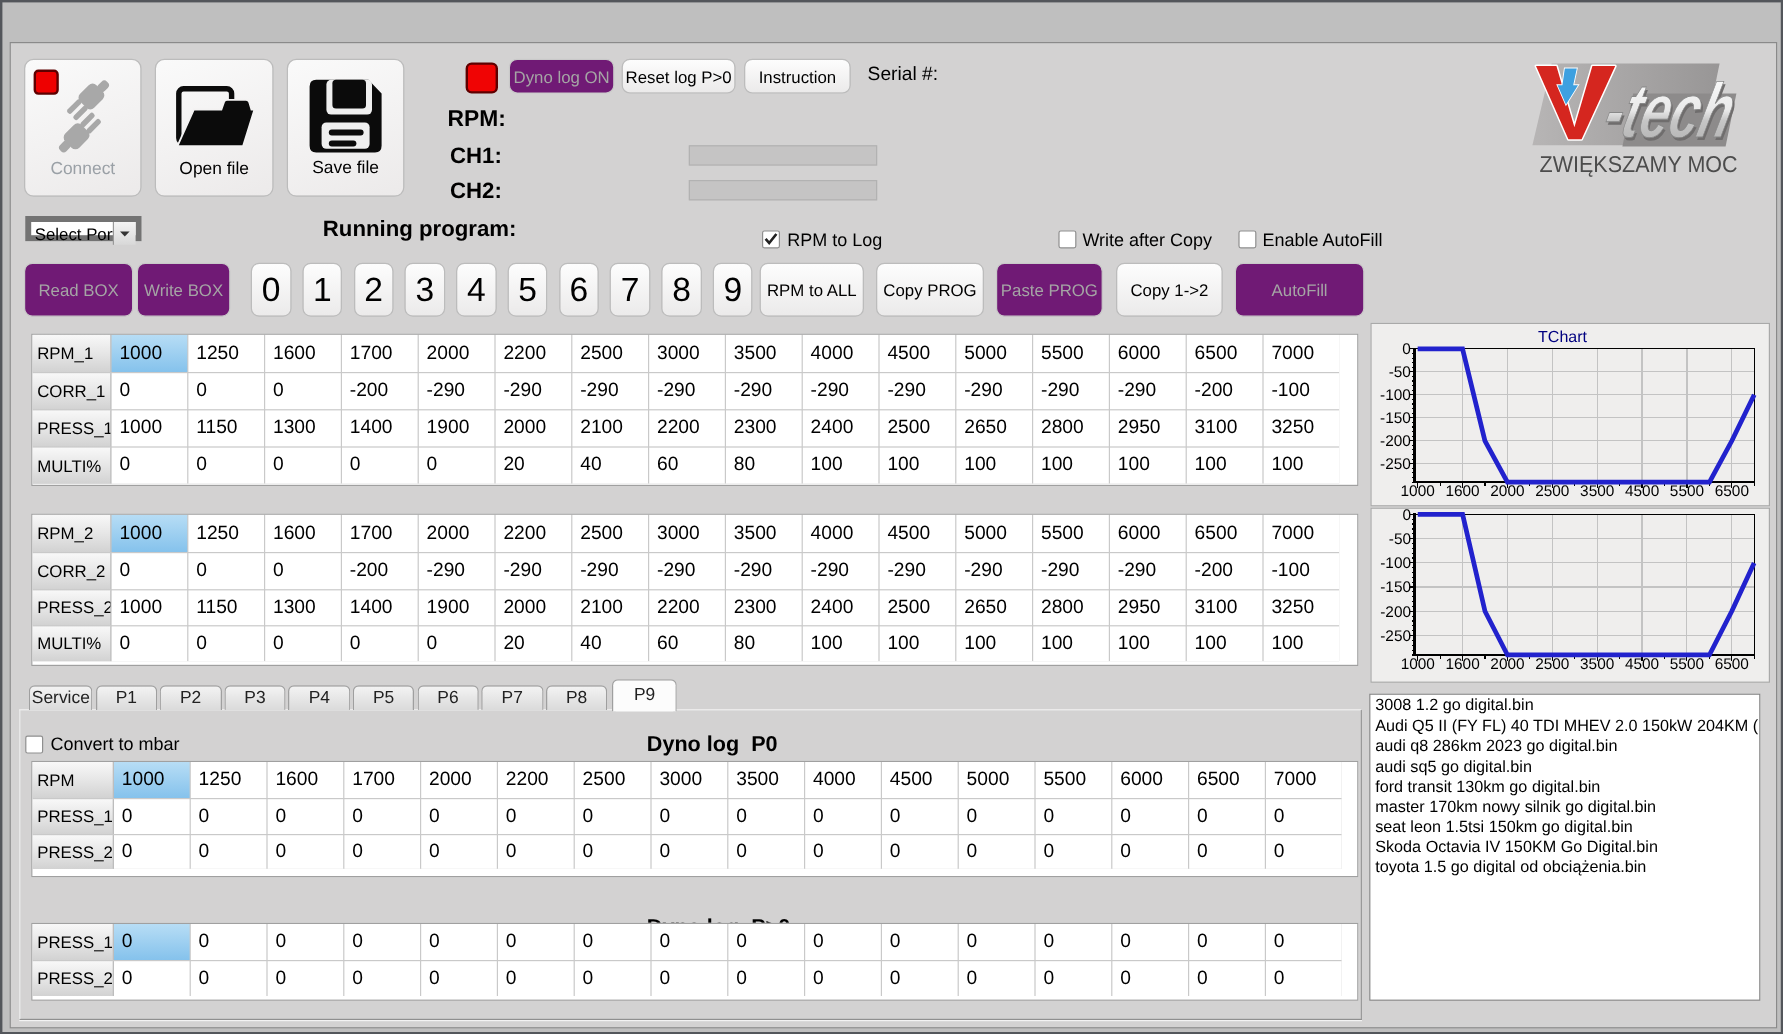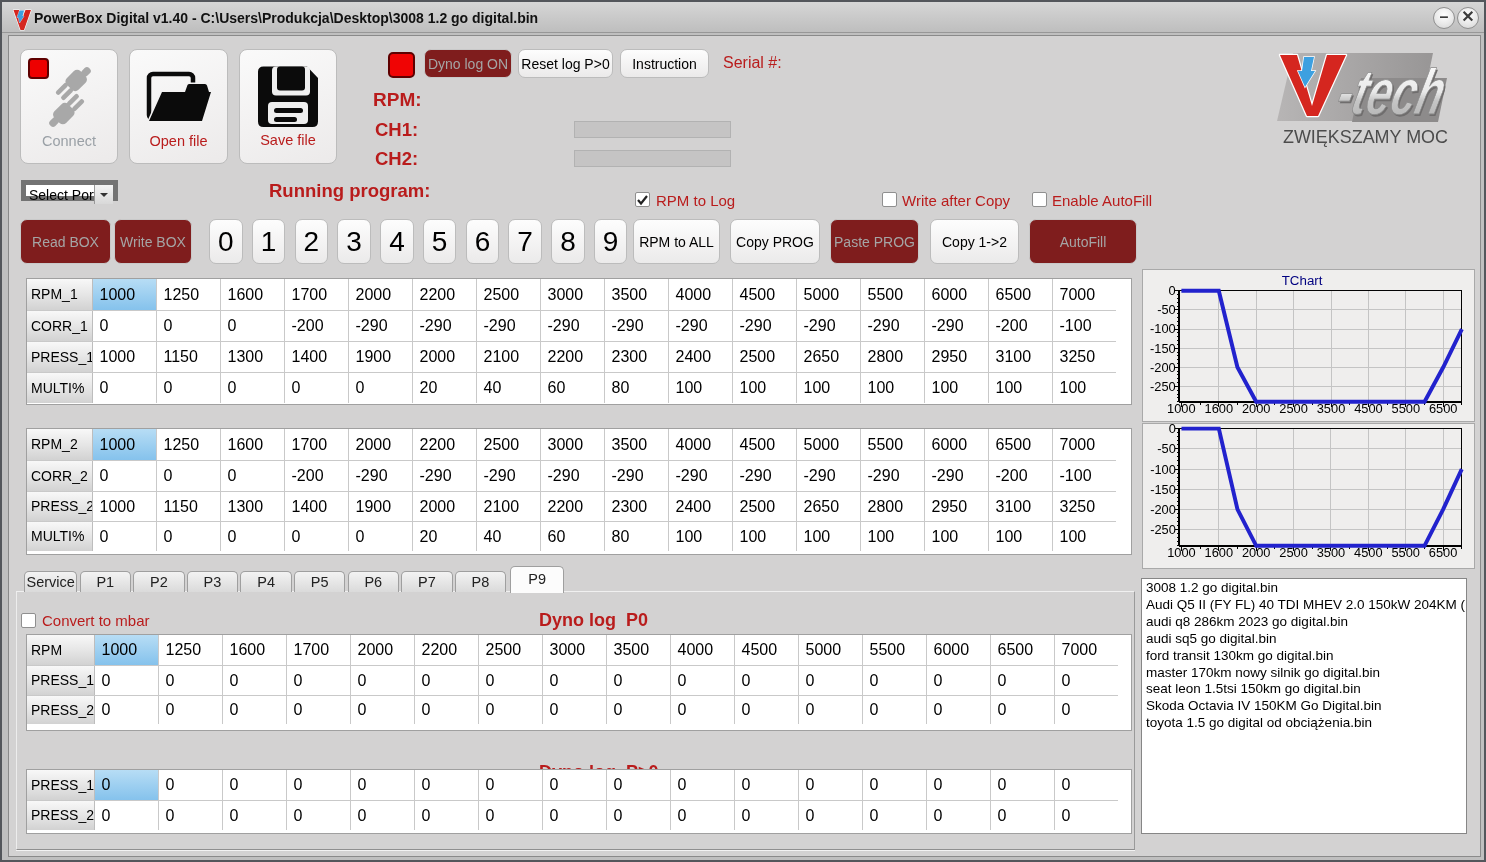--- a/index.html
+++ b/index.html
@@ -1,49 +1,40 @@
 <!DOCTYPE html>
 <html><head><meta charset="utf-8"><style>
 * {margin:0;padding:0;box-sizing:border-box}
 body {width:1486px;height:862px;font-family:"Liberation Sans",sans-serif;background:#c0c0c0;position:relative;overflow:hidden}
 #win {position:absolute;left:0;top:0;width:1486px;height:862px;border:2px solid #53565b;background:#bfbfbf}
 #title {position:absolute;left:0;top:0;width:1482px;height:31px;background:linear-gradient(#d6d6d6,#bebebe);border-bottom:1px solid #979797}
 #title .t {position:absolute;left:32px;top:8px;font-size:14px;font-weight:bold;color:#111;white-space:nowrap}
 .wbtn {position:absolute;top:5px;width:22px;height:22px;border-radius:50%;background:radial-gradient(circle at 50% 35%,#ffffff,#e9e9e9 55%,#d2d2d2);border:1.5px solid #8f8f8f;color:#3c3c3c;text-align:center;line-height:18px;font-size:16px;font-weight:bold}
 #content {position:absolute;left:6px;top:33px;width:1473px;height:822px;background:#d3d2d2;border:1px solid #8a8a8a}
 .btn {position:absolute;background:linear-gradient(#fdfdfd,#ebeaea);border:1px solid #bcbcbc;border-radius:7px;color:#000;display:flex;align-items:center;justify-content:center;font-size:14px;white-space:nowrap}
-.btn.dis {background:#7f1d1d;border-color:#c9c9c9;color:#a5a5a5}
+.btn.dis {background:#701a75;border-color:#c9c9c9;color:#a5a5a5}
 .btn.big {border-radius:8px;background:linear-gradient(160deg,#fafafa,#eceaea)}
 .dig {font-size:28px}
 .cb {position:absolute;width:15px;height:15px;background:#fff;border:1px solid #8f8f8f;border-radius:2px}
-.lbl {position:absolute;white-space:nowrap;color:#b91c1c}
+.lbl {position:absolute;white-space:nowrap;color:#000000}
 .grid {position:absolute;background:#fff;border:1px solid #a0a0a0;overflow:hidden}
 .gwrap {position:absolute;left:0;top:0;display:grid;gap:1px;background:#c9c9c9;font-size:16px}
 .gc {background:#fff;padding-left:7px;white-space:nowrap;overflow:hidden;color:#000}
 .gh {background:linear-gradient(#f8f8f8,#e6e6e6 50%,#d2d2d2);white-space:nowrap;overflow:hidden;color:#000;border-right:1px solid #bdbdbd;margin-right:-1px;font-size:14px;padding-left:4px}
 .gc.sel {background:linear-gradient(#b7ddf5,#85c2ec)}
 .tab {position:absolute;top:569px;height:21px;background:linear-gradient(#f3f3f3,#dadada);border:1px solid #9f9f9f;border-bottom:none;border-radius:5px 5px 0 0;text-align:center;font-size:14.5px;line-height:20px;color:#222}
 .tab.active {top:564px;height:27px;background:#fcfcfc;line-height:25px;z-index:5}
 #tabpage {position:absolute;left:14px;top:589px;width:1119px;height:259px;border-top:1px solid #f0f0f0;border-left:1px solid #ededed;border-right:1px solid #9a9a9a;border-bottom:1px solid #8f8f8f;box-shadow:0 1px 0 #f3f3f3}
 .chart {position:absolute;background:#efeeed;border:1px solid #a9a9a9;font-family:"Liberation Sans",sans-serif}
 .alab text {font-size:13px;fill:#000}
 #flist {position:absolute;left:1139px;top:576px;width:326px;height:256px;background:#fff;border:1px solid #868686;overflow:hidden;font-size:13.5px;line-height:16.9px;padding:1px 0 0 4px;white-space:nowrap}
 .bar {position:absolute;width:157px;height:17px;background:#c5c4c4;border:1px solid #b2b2b2}
 .bold {font-weight:bold}
 </style></head><body>
 <div id="win">
-<div id="title">
-      <svg style="position:absolute;left:9px;top:6px" width="24" height="24" viewBox="0 0 24 24">
-<polygon points="2.5,2 8,2 10.5,12 14.5,2 20,2 13,22 9.5,22" fill="#d5261f" stroke="#fff" stroke-width="1.2" paint-order="stroke" stroke-linejoin="round"></polygon>
-<polygon points="8.5,2.5 13,2.5 11.5,8 13,8 8.5,15 7.5,9.5 6,9.5" fill="#3da0e0" stroke="#fff" stroke-width="0.6" paint-order="stroke"></polygon>
-</svg>
-      <div class="t">PowerBox Digital v1.40 - C:\Users\Produkcja\Desktop\3008 1.2 go digital.bin</div>
-<div class="wbtn" style="left:1431px">–</div>
-      <div class="wbtn" style="left:1455px">✕</div>
-    </div>
 <div id="content"></div>
 
 <div class="btn big" style="left:18px;top:47px;width:98px;height:115px"></div>
 <div style="position:absolute;left:18px;top:47px;width:98px;height:115px">
       <svg style="position:absolute;left:0;top:0" width="98" height="115" viewBox="0 0 98 115">
 <g fill="#a8a8a8" transform="translate(50,48) rotate(-45) scale(0.92)">
 <rect x="-37" y="3" width="11" height="8" rx="3.5"></rect>
 <rect x="-28" y="-1" width="21" height="18" rx="5"></rect>
 <rect x="-8" y="2" width="16" height="5" rx="2.2"></rect>
 <rect x="-8" y="10" width="16" height="5" rx="2.2"></rect>

